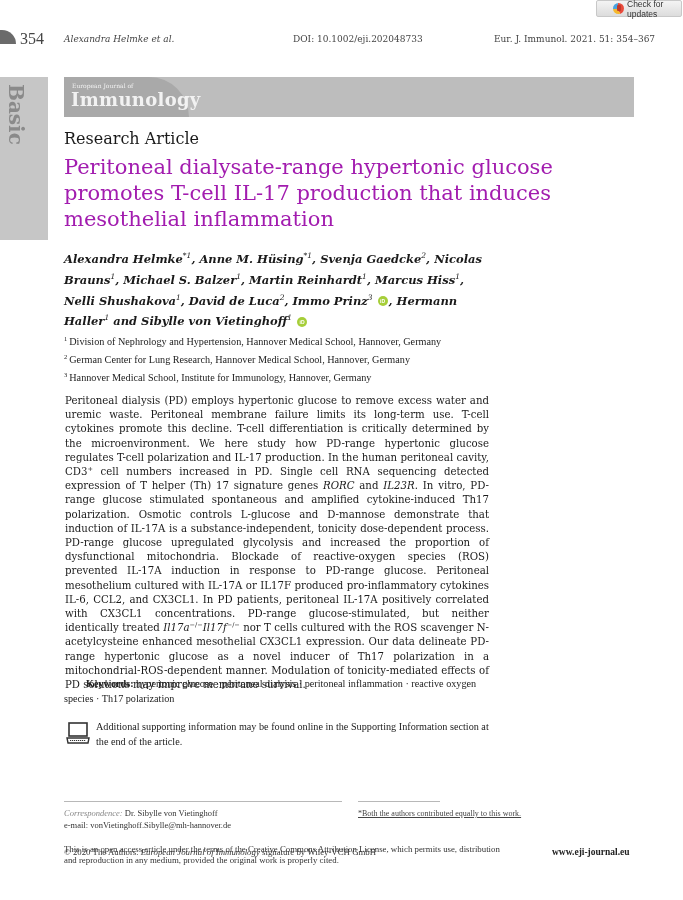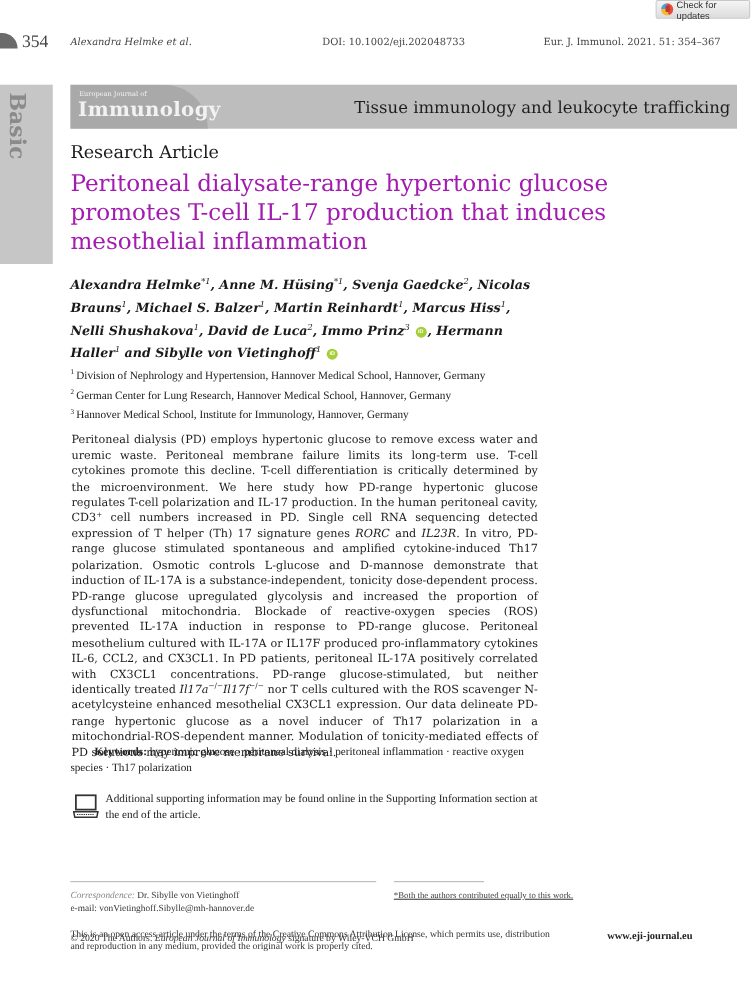--- a/index.html
+++ b/index.html
@@ -1,36 +1,36 @@
 <!DOCTYPE html>
 <html><head>
   <meta charset="utf-8">
   <style>
     html, body { margin: 0; padding: 0; background: #ffffff; }
     body { width: 683px; height: 900px; position: relative; overflow: hidden; font-family: "DejaVu Serif", serif; color: #1a1a1a; }
     .abs { position: absolute; }
 
     
-    .cfu { left: 596px; top: 0px; width: 86px; height: 17px; background: linear-gradient(#f4f4f4, #dcdcdc); border: 1px solid #c8c8c8; border-radius: 2px; display: flex; align-items: center; gap: 3px; padding-left: 4px; box-sizing: border-box; font-family: "Liberation Sans", sans-serif; font-size: 8.5px; color: #333; }
+    .cfu { left: 596px; top: 0px; width: 86px; height: 17px; background: linear-gradient(#f4f4f4, #dcdcdc); border: 1px solid #c8c8c8; border-radius: 2px; display: flex; align-items: center; gap: 3px; padding-left: 16px; box-sizing: border-box; font-family: "Liberation Sans", sans-serif; font-size: 8.5px; color: #333; }
     .cfu-icon { width: 11px; height: 11px; border-radius: 50%; background: conic-gradient(#e94b3c 0 45%, #f5b82e 45% 75%, #4aa3df 75% 100%); position: relative; flex: none; }
     .cfu-icon::after { content: ""; position: absolute; left: 3.5px; top: 2px; width: 4px; height: 6px; background: #c0392b; border-radius: 1px; }
 
     
     .page-tab { left: 0; top: 30px; width: 16px; height: 14px; background: #6b6b6b; border-top-right-radius: 14px; }
     .page-num { left: 20px; top: 30px; font-family: Liberation Serif, serif; font-size: 16px; color: #444; }
     .run-author { left: 64px; top: 34px; font-size: 9px; font-style: italic; color: #444; text-align: center; }
     .run-doi { left: 293px; top: 34px; font-size: 9px; color: #444; }
     .run-journal { left: 494px; top: 34px; font-size: 9px; color: #444; }
 
     
     .side-tab { left: 0; top: 77px; width: 48px; height: 163px; background: #c6c6c6; }
     .side-label { left: 4px; top: 84px; writing-mode: vertical-rl; font-family: "DejaVu Serif", serif; font-weight: bold; font-size: 20px; color: #8a8a8a; letter-spacing: 0px; }
 
     
-    .banner { left: 64px; top: 77px; width: 570px; height: 40px; background: #bdbdbd; overflow: hidden; padding-left: 36px; }
+    .banner { left: 64px; top: 77px; width: 570px; height: 40px; background: #bdbdbd; overflow: hidden; }
     .banner-logo-bg { position: absolute; left: 0; top: 0; width: 125px; height: 40px; background: #a9a9a9; border-top-right-radius: 40px 40px; }
     .banner-small { position: absolute; left: 8px; top: 5px; font-size: 6px; color: #f2f2f2; }
     .banner-big { position: absolute; left: 7px; top: 12px; font-size: 18px; font-weight: bold; color: #f2f2f2; letter-spacing: 0.3px; }
     .banner-section { position: absolute; right: 6px; top: 12px; font-size: 15px; color: #1d1d1d; }
 
     .article-type { left: 64px; top: 129px; font-size: 16px; color: #1a1a1a; }
     .title { left: 64px; top: 154px; width: 580px; font-size: 21px; line-height: 26px; color: #a21caf; }
 
     .authors { left: 64px; top: 247px; width: 430px; font-size: 11.5px; line-height: 18px; font-style: italic; font-weight: bold; color: #1a1a1a; }
     .authors sup { font-size: 7.5px; font-weight: normal; }
@@ -74,21 +74,20 @@
 <div class="abs run-doi">DOI: 10.1002/eji.202048733</div>
 <div class="abs run-journal">Eur. J. Immunol. 2021. 51: 354–367</div>
 
 <div class="abs side-tab"></div>
 <div class="abs side-label">Basic</div>
 
 <div class="abs banner">
   <div class="banner-logo-bg"></div>
   <div class="banner-small">European Journal of</div>
   <div class="banner-big">Immunology</div>
-  <div class="banner-section">Tissue immunology and leukocyte trafficking</div>
 </div>
 
 <div class="abs article-type">Research Article</div>
 <div class="abs title">Peritoneal dialysate-range hypertonic glucose promotes T-cell IL-17 production that induces mesothelial inflammation</div>
 
 <div class="abs authors" id="authors"><span>Alexandra Helmke</span><sup>*1</sup><span>, </span><span>Anne M. Hüsing</span><sup>*1</sup><span>, </span><span>Svenja Gaedcke</span><sup>2</sup><span>, </span><span>Nicolas Brauns</span><sup>1</sup><span>, </span><span>Michael S. Balzer</span><sup>1</sup><span>, </span><span>Martin Reinhardt</span><sup>1</sup><span>, </span><span>Marcus Hiss</span><sup>1</sup><span>, </span><span>Nelli Shushakova</span><sup>1</sup><span>, </span><span>David de Luca</span><sup>2</sup><span>, </span><span>Immo Prinz</span><sup>3</sup> <span class="orcid">iD</span><span>, </span><span>Hermann Haller</span><sup>1</sup><span> and </span><span>Sibylle von Vietinghoff</span><sup>1</sup> <span class="orcid">iD</span></div>
 
 <div class="abs affils">
   <div><sup>1</sup><span>Division of Nephrology and Hypertension, Hannover Medical School, Hannover, Germany</span></div>
   <div><sup>2</sup><span>German Center for Lung Research, Hannover Medical School, Hannover, Germany</span></div>

